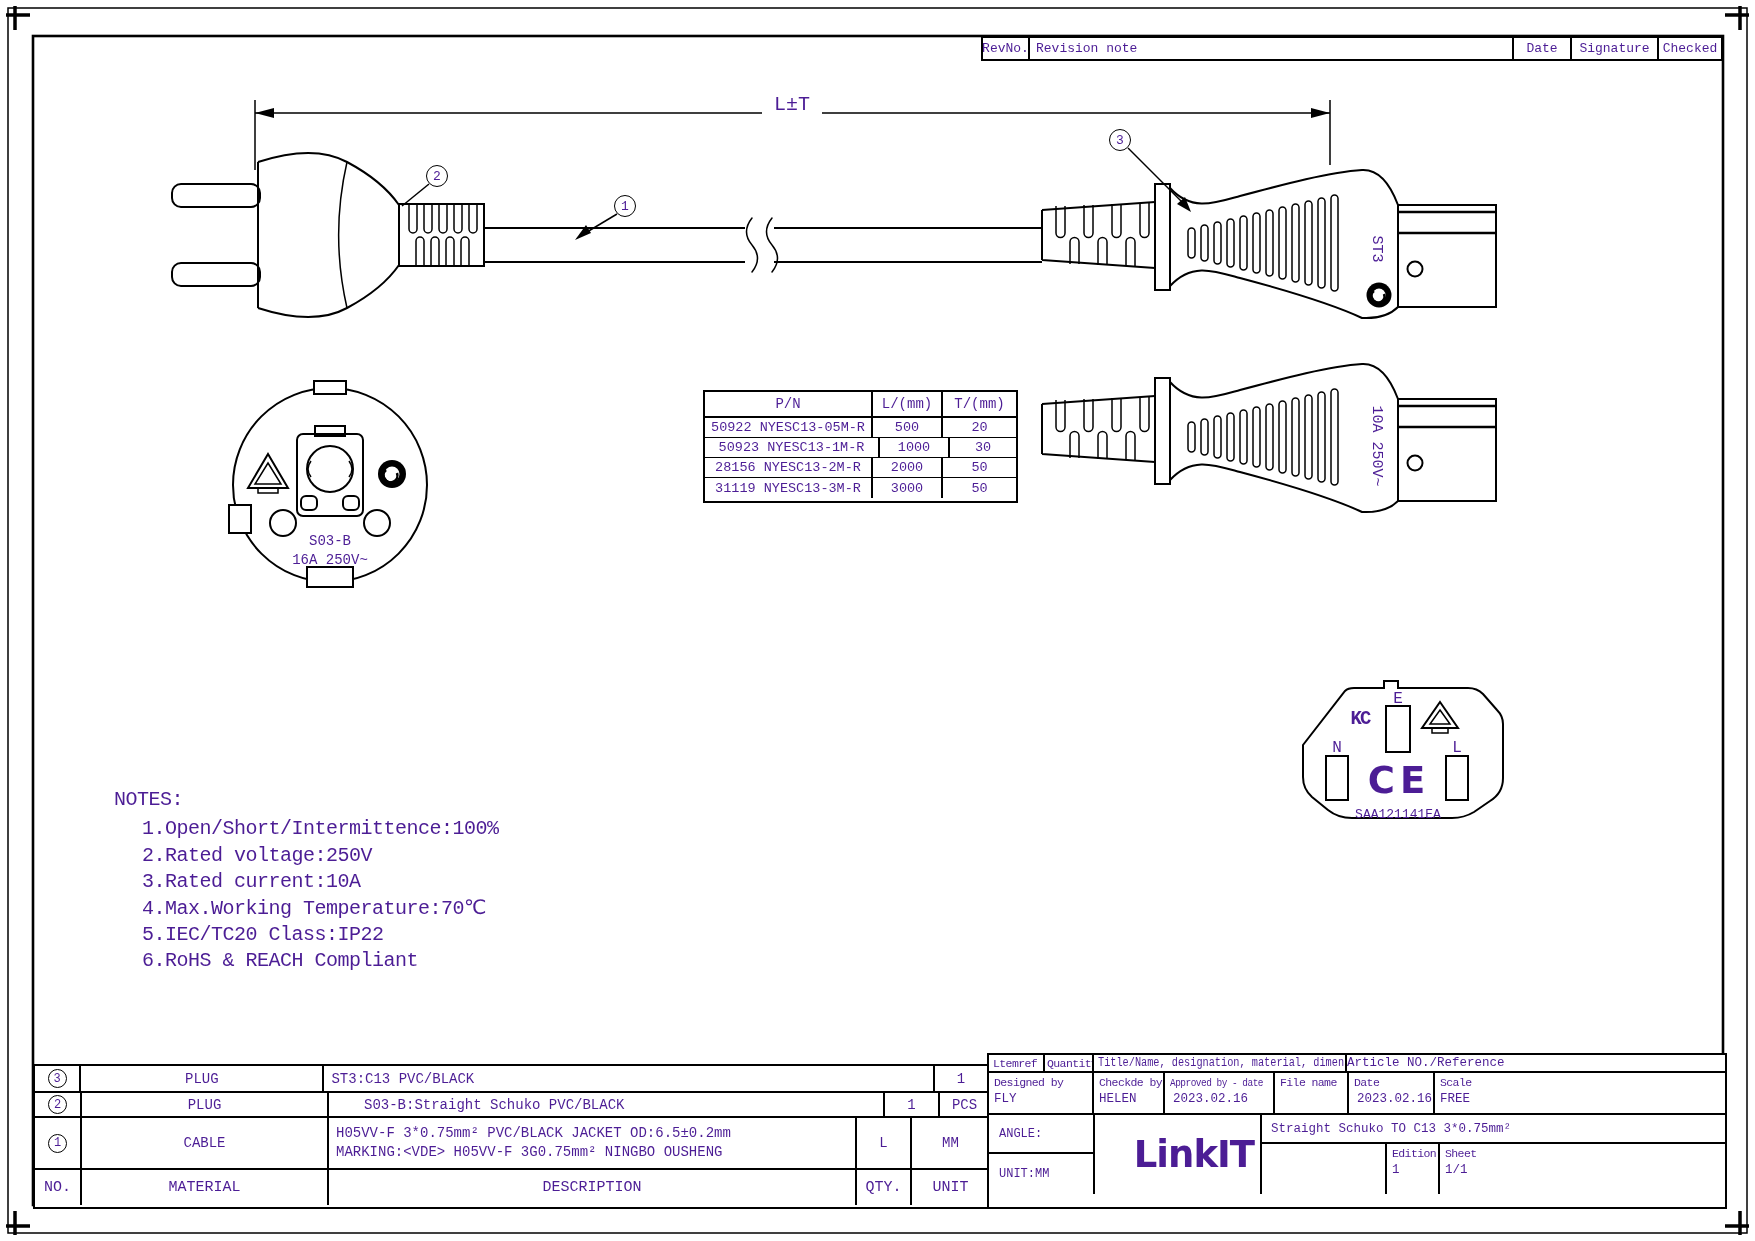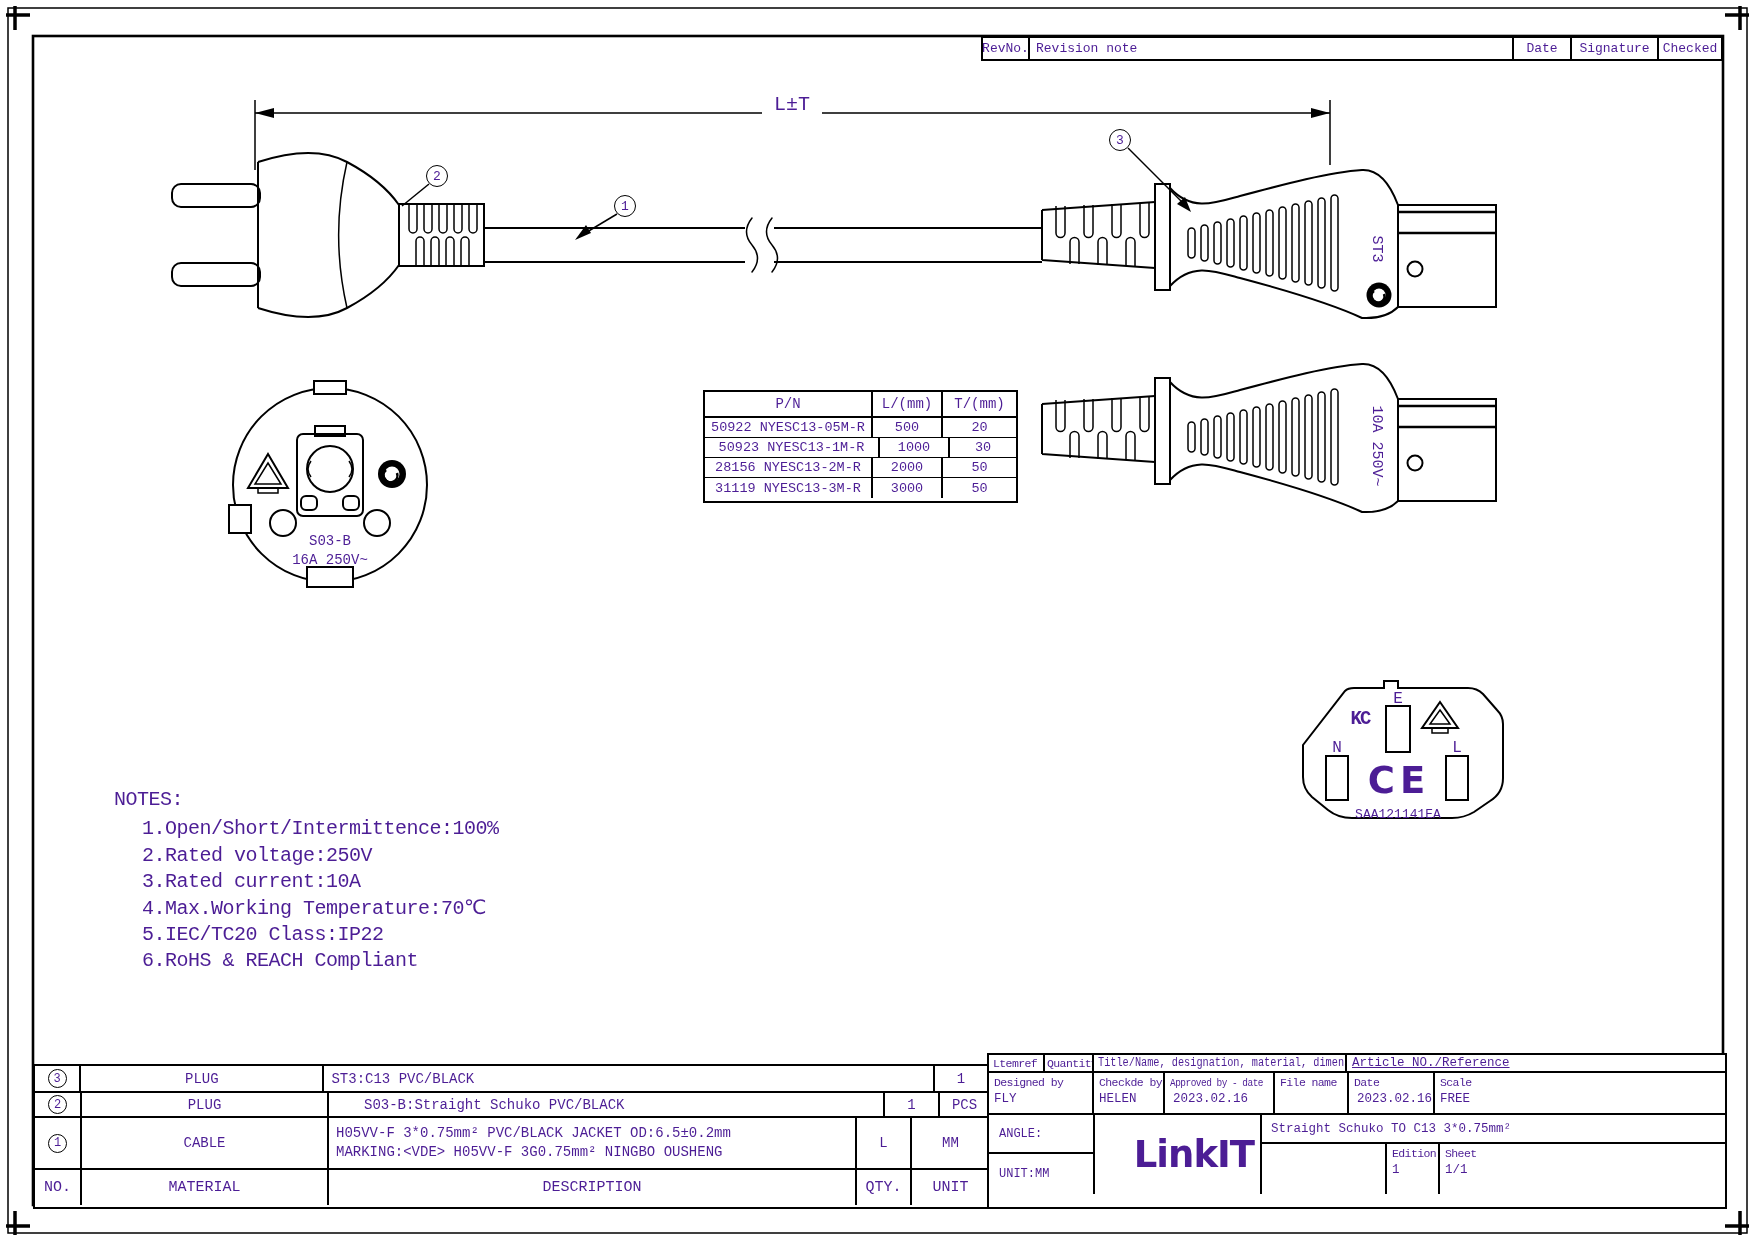--- a/index.html
+++ b/index.html
@@ -316,21 +316,21 @@
   </div>
 
   <div id="tblk" class="abs">
 
     <div class="row" style="height:16px;">
       <div class="cell bR lab" style="width:56px;padding-left:4px;">Ltemref</div>
       <div class="cell bR lab" style="width:49px;padding-left:2px;">Quantity</div>
       <div class="cell bR" style="width:253px;padding-left:4px;">
           <span class="sq">Title/Name, designation, material, dimension etc</span>
         </div>
-      <div class="cell" style="flex:1;padding-left:5px;text-decoration:underline;">Article NO./Reference</div>
+      <div class="cell" style="flex:1;">Article NO./Reference</div>
     </div>
 
     <div class="row bT" style="height:42px;">
       <div class="cell bR stack" style="width:105px;">
         <div class="lab">Designed by</div>
         <div>FLY</div>
       </div>
       <div class="cell bR stack" style="width:71px;">
         <div class="lab">Checkde by</div>
         <div>HELEN</div>

